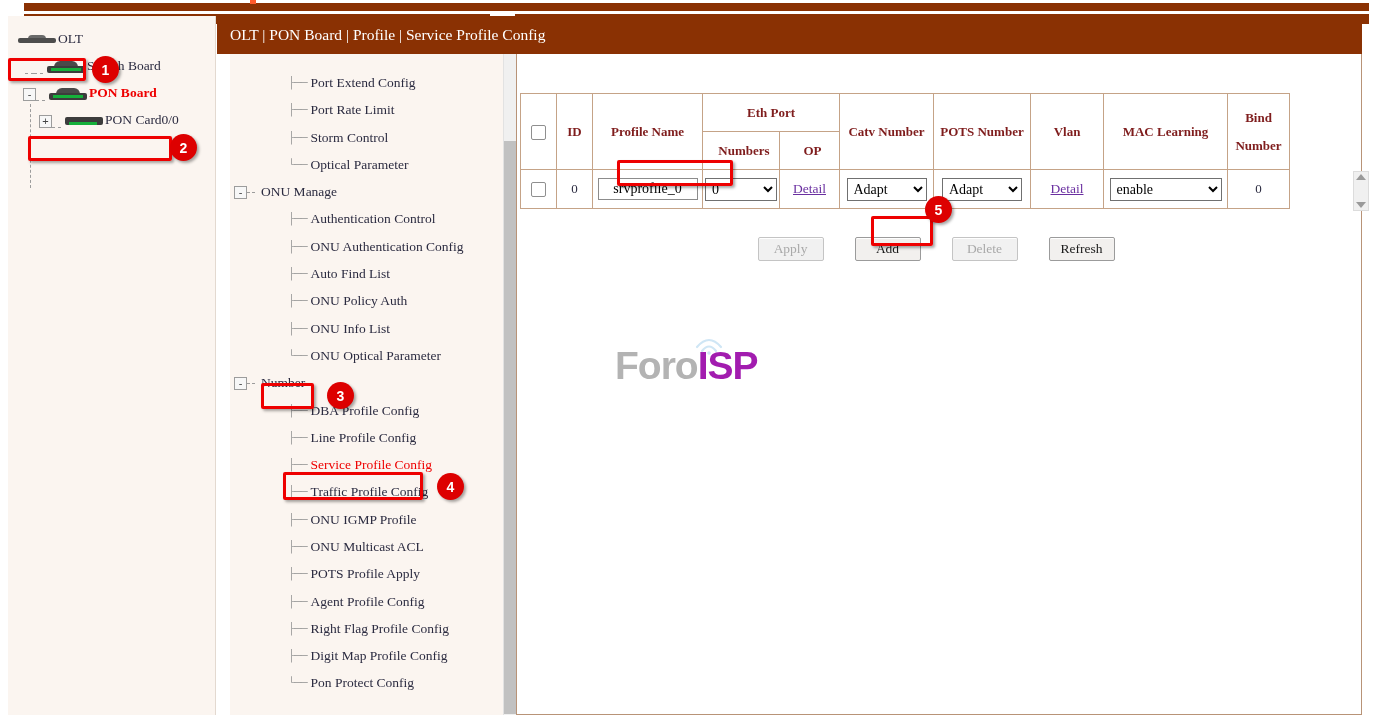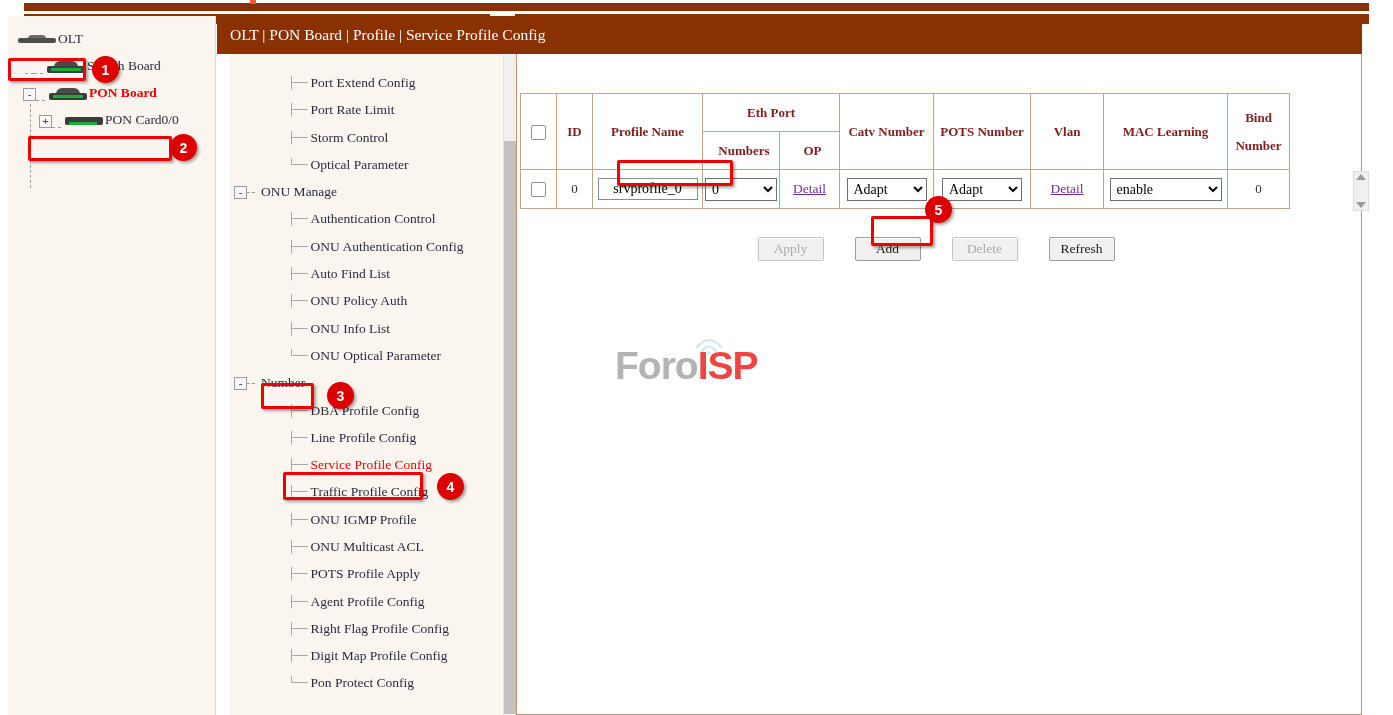--- a/index.html
+++ b/index.html
@@ -138,21 +138,21 @@
   
   #watermark {
     position:absolute; left: 98px; top: 290px; width: 140px; height: 60px;
     user-select:none;
   }
   #watermark .wm-text {
     font-family:"Liberation Sans", sans-serif; font-size: 39px; font-weight: bold;
     letter-spacing:-1px;
   }
   .wm-foro { color:#b3b3b3; }
-  .wm-isp { color:#ef4444; }
+  .wm-isp { color:#a21caf; }
   #watermark .wave {
     position:absolute; left:79px; top:-10px; width:30px; height:22px;
   }
 
   
   #tbl-wrap {
     position:absolute; left: 3px; top: 39px; width: 838px; height: 123px;
   }
   table.grid {
     border-collapse: collapse;

